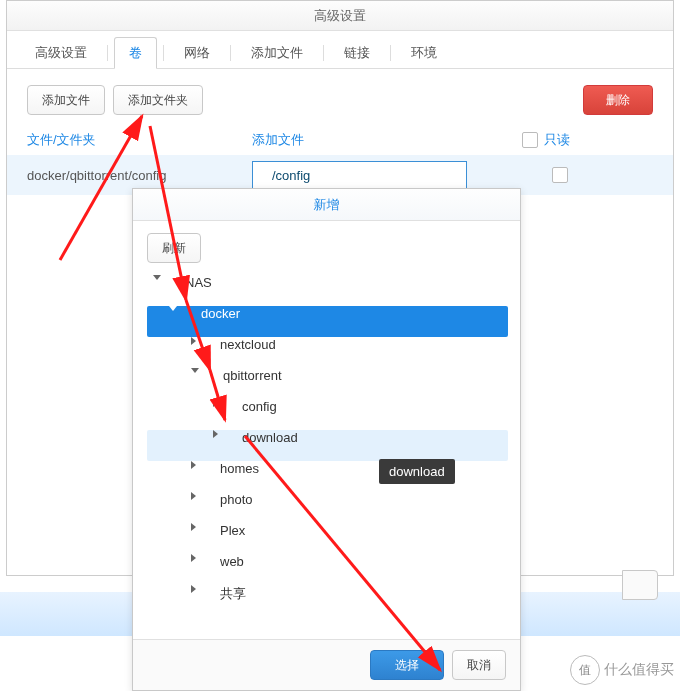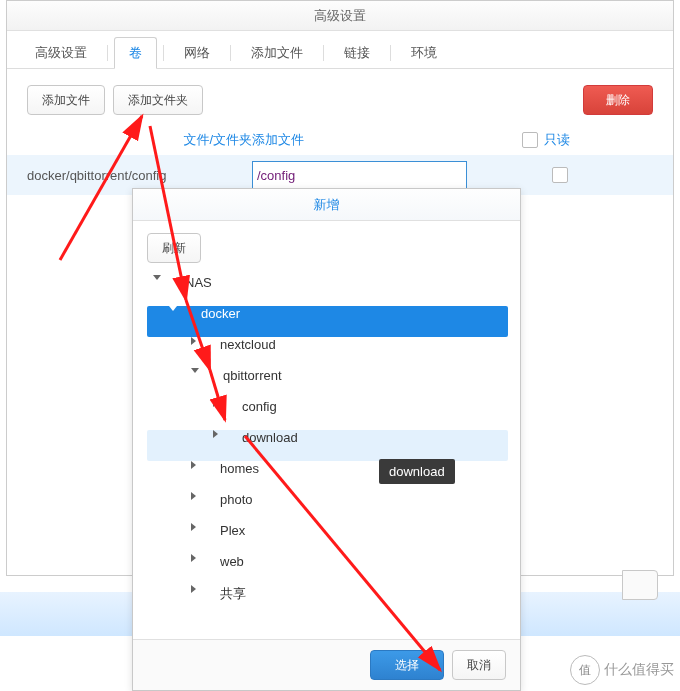--- a/index.html
+++ b/index.html
@@ -73,34 +73,34 @@
     border:1px solid #2b79c2;
     background:linear-gradient(#3c9ae8,#2e82d0);
     color:#fff;
     padding:0 24px;
   }
   
   .vol-header {
     display:flex; padding:0 20px 6px 20px;
     color:#1e88e5; font-size:13px;
   }
-  .vol-header .c1 { width:225px;text-align:right; }
+  .vol-header .c1 { width:225px; }
   .vol-header .c2 { width:270px; }
   .vol-header .c3 { flex:1; display:flex; align-items:center; gap:6px; justify-content:flex-start;}
   .vol-row {
     display:flex; align-items:center; padding:6px 20px;
     background:#ecf5fd;
   }
   .vol-row .c1 { width:225px; color:#555;}
   .vol-row .c2 { width:270px; }
   .vol-row .c3 { flex:1; display:flex; justify-content:flex-start; padding-left:30px;}
   .vol-row input[type=text]{
-    width:215px; height:28px; padding:0 4px;
+    width:215px; height:28px; padding:0 19px;
     border:1px solid #3b8fd6; outline:none;
-    font-size:13px; color:#701a75;
+    font-size:13px; color:#0c4a6e;
   }
   .chk {
     width:16px;height:16px;border:1px solid #bbb;background:#fff;border-radius:2px;display:inline-block;
   }
   
   .picker {
     position:absolute;
     left:132px; top:188px;
     width:389px; height:503px;
     border:1px solid #c8c8c8;

